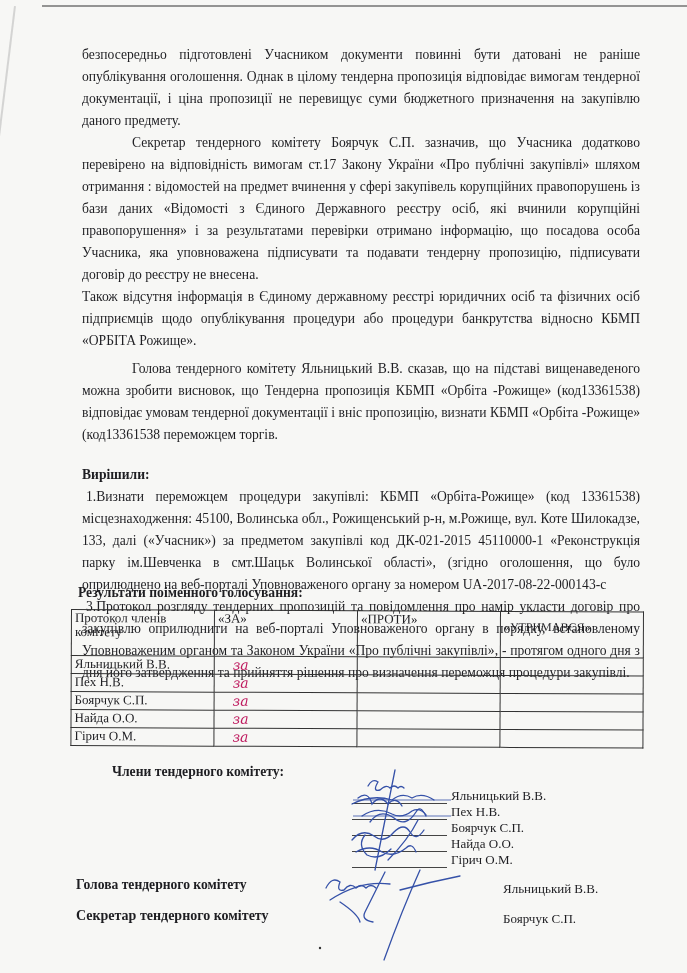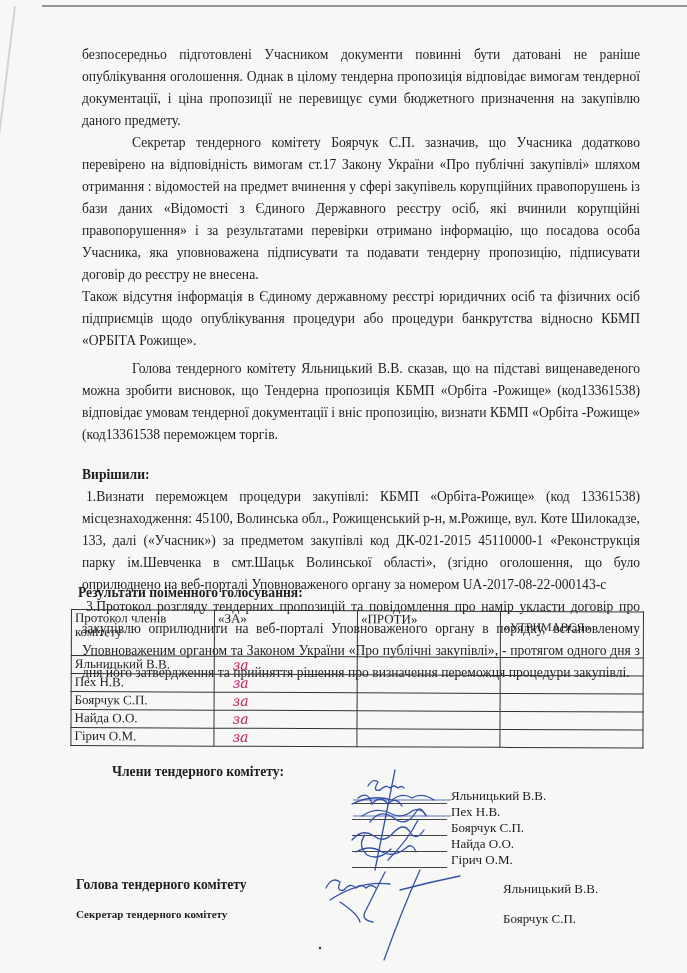--- a/index.html
+++ b/index.html
@@ -21,21 +21,21 @@
   .hdr td { height:36px; }
   .row td { height:15px; }
   .hand { color:#be185d; font-family:"DejaVu Serif", serif; font-style:italic; font-size:14px; padding-left:18px !important; }
   .members-title { position:absolute; left:78px; top:764px; font-weight:bold; font-size:13.6px;margin-left:34px; }
   .sig-lines { position:absolute; left:352px; top:788px; }
   .sig-line { display:flex; align-items:flex-end; height:16px; }
   .sig-line .ln { width:95px; border-bottom:1px solid #444; margin-right:4px; height:10px; }
   .sig-line span { font-size:13px; }
   .chair-title { position:absolute; left:76px; top:877px; font-weight:bold; font-size:13.6px; }
   .chair-name { position:absolute; left:503px; top:881px; font-size:13px; }
-  .sec-title { position:absolute; left:76px; top:908px; font-weight:bold; font-size:11px; }
+  .sec-title { position:absolute; left:76px; top:908px; font-weight:bold; font-size:14px; }
   .sec-name { position:absolute; left:503px; top:911px; font-size:13px; }
   svg.sigs { position:absolute; left:0; top:0; pointer-events:none; }
 </style>
 </head>
 <body>
 
 <div class="page-edge-top"></div>
 <div class="page-edge-left"></div>
 
 <div class="content">

